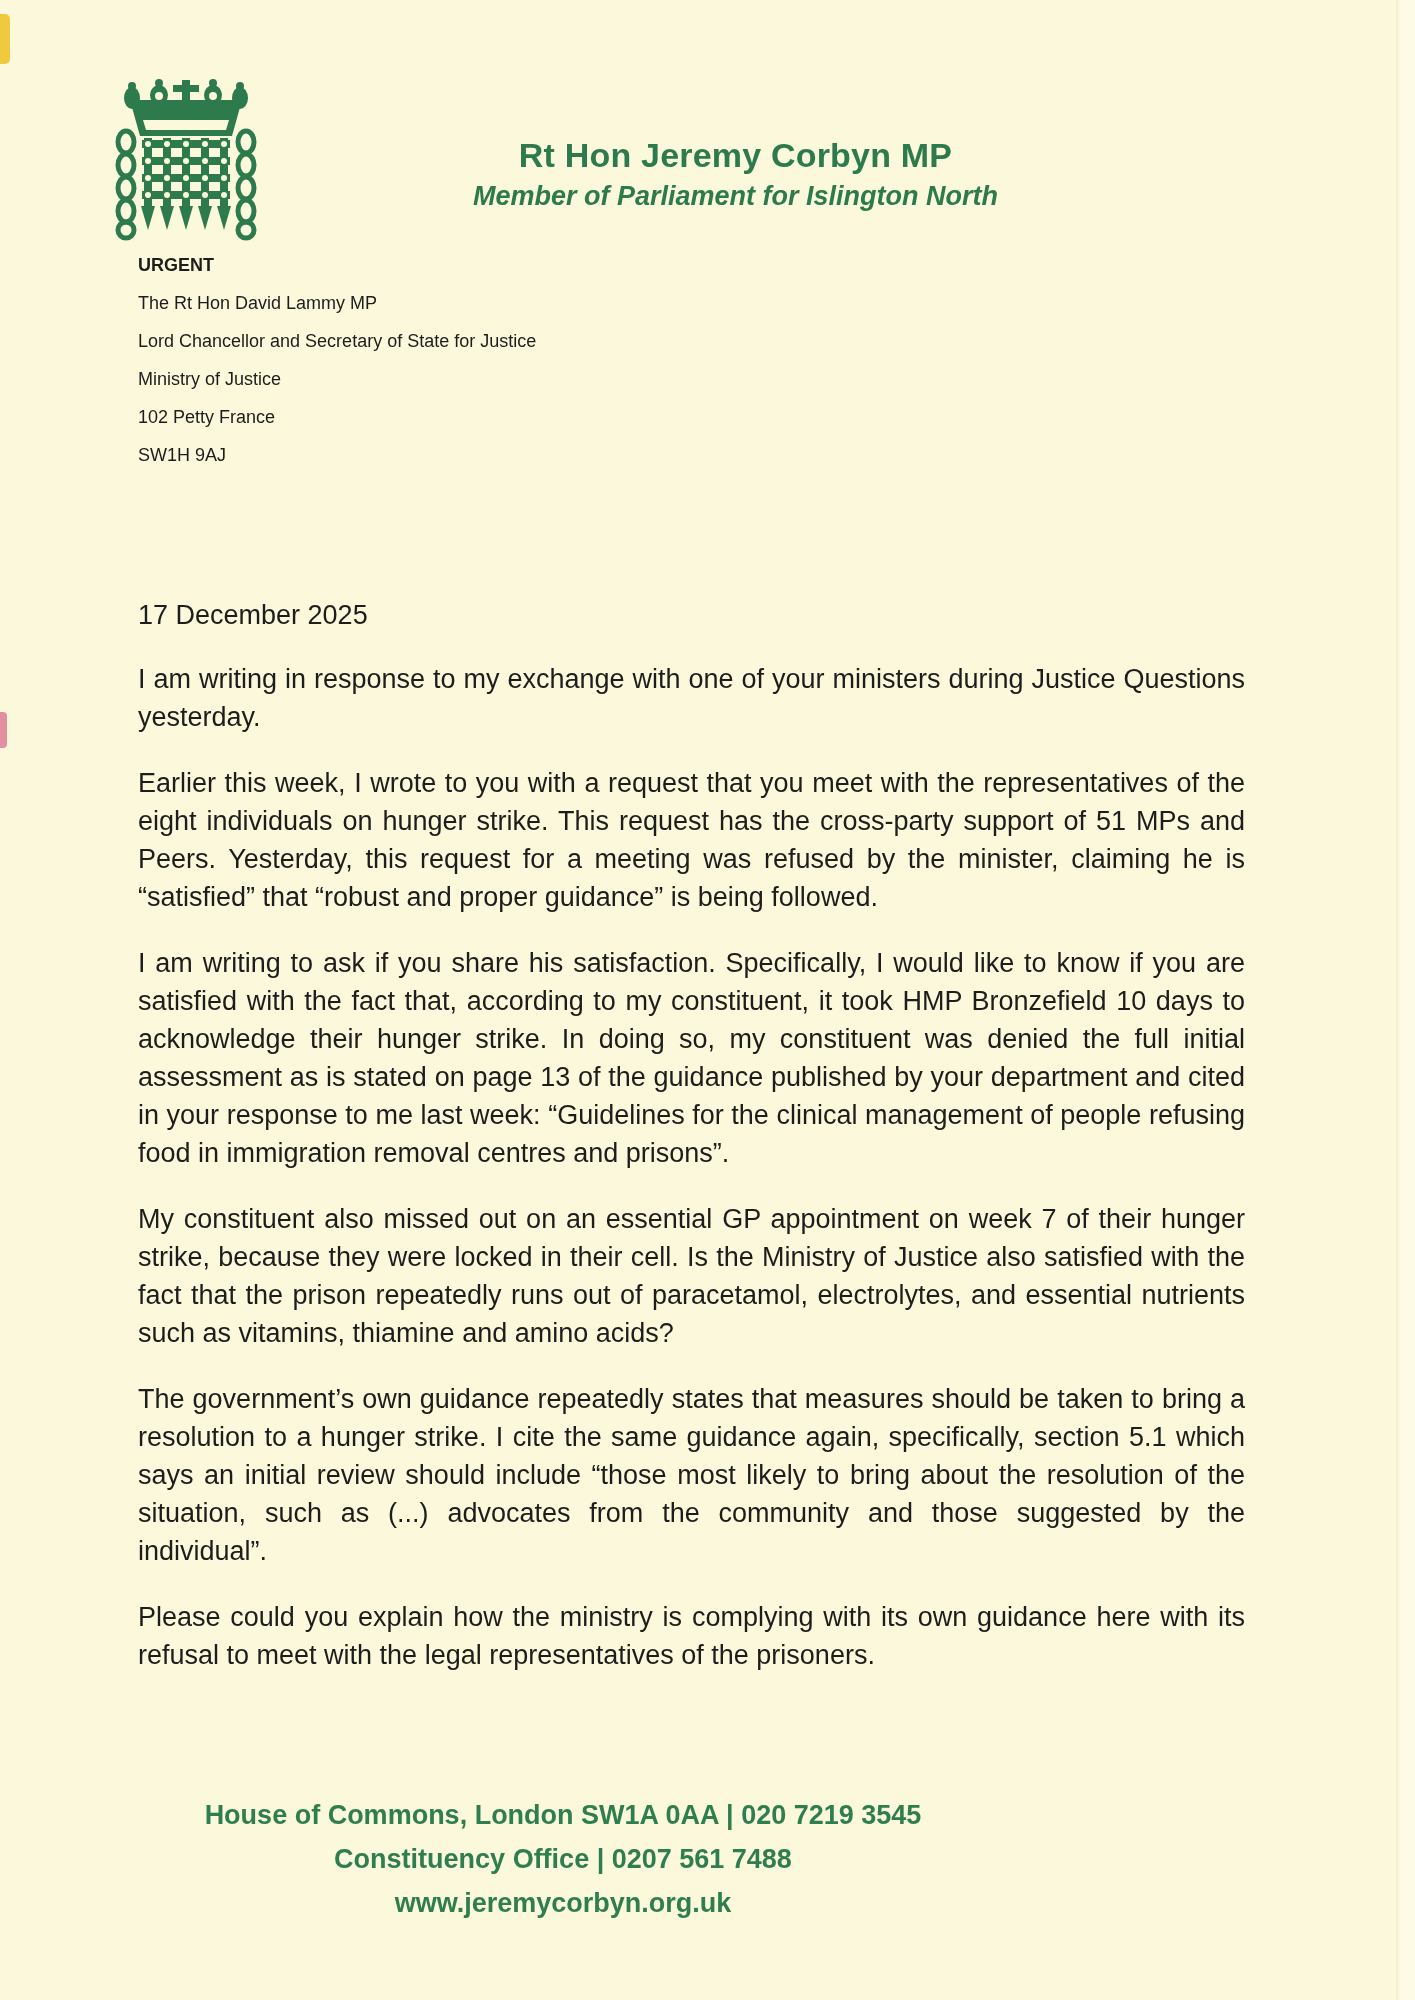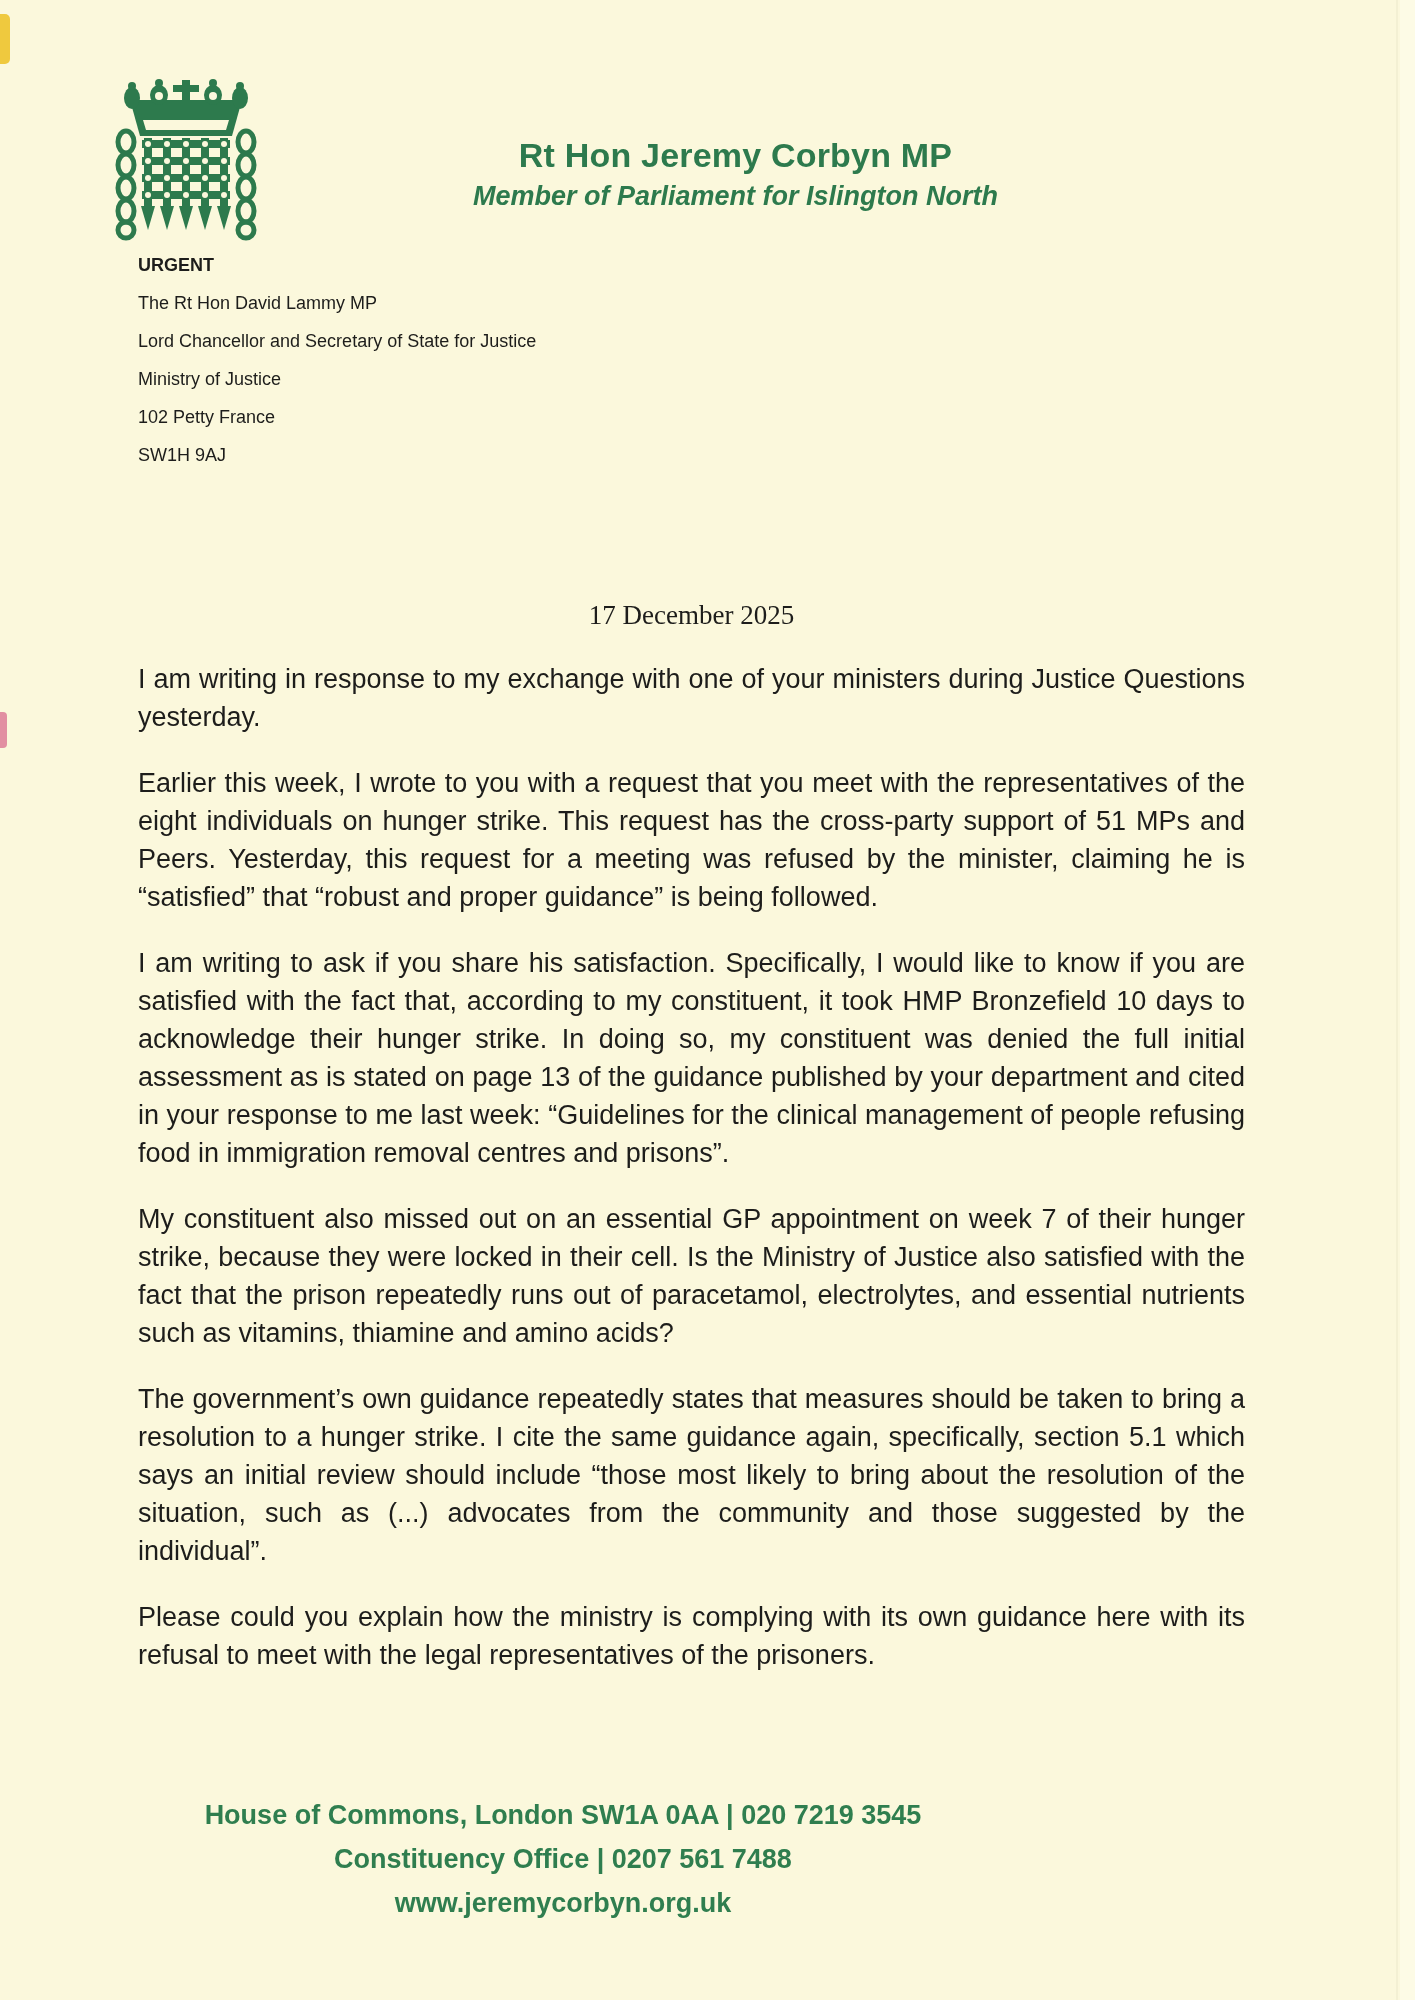--- a/index.html
+++ b/index.html
@@ -25,21 +25,21 @@
   .logo{position:absolute;left:112px;top:78px;}
   .header-text{position:absolute;left:0;top:136px;width:1415px;text-align:center;color:#2d7a4d;padding-left:28px;}
   .header-title{font-size:34px;font-weight:bold;letter-spacing:0.2px;}
   .header-subtitle{font-size:27px;font-weight:bold;font-style:italic;margin-top:6px;}
 
   
   .recipient{position:absolute;left:138px;top:246px;font-size:18px;line-height:38px;}
   .urgent{font-weight:bold;}
 
   
-  .date-line{position:absolute;left:138px;top:600px;width:1107px;text-align:center;font-size:27px;font-family:Liberation Serif, serif;}
+  .date-line{position:absolute;left:138px;top:600px;width:1107px;text-align:left;font-size:27px;}
 
   
   .body-text{position:absolute;left:138px;top:660px;width:1107px;font-size:27px;line-height:38px;}
   .body-text .salutation{margin:0 0 28px 0;}
   .body-text p{margin:0 0 28px 0;text-align:justify;}
 
   
   .footer{position:absolute;left:0;top:1793px;width:1126px;text-align:center;
           color:#2f7e4f;font-weight:bold;font-size:27px;line-height:44px;}
 </style>

